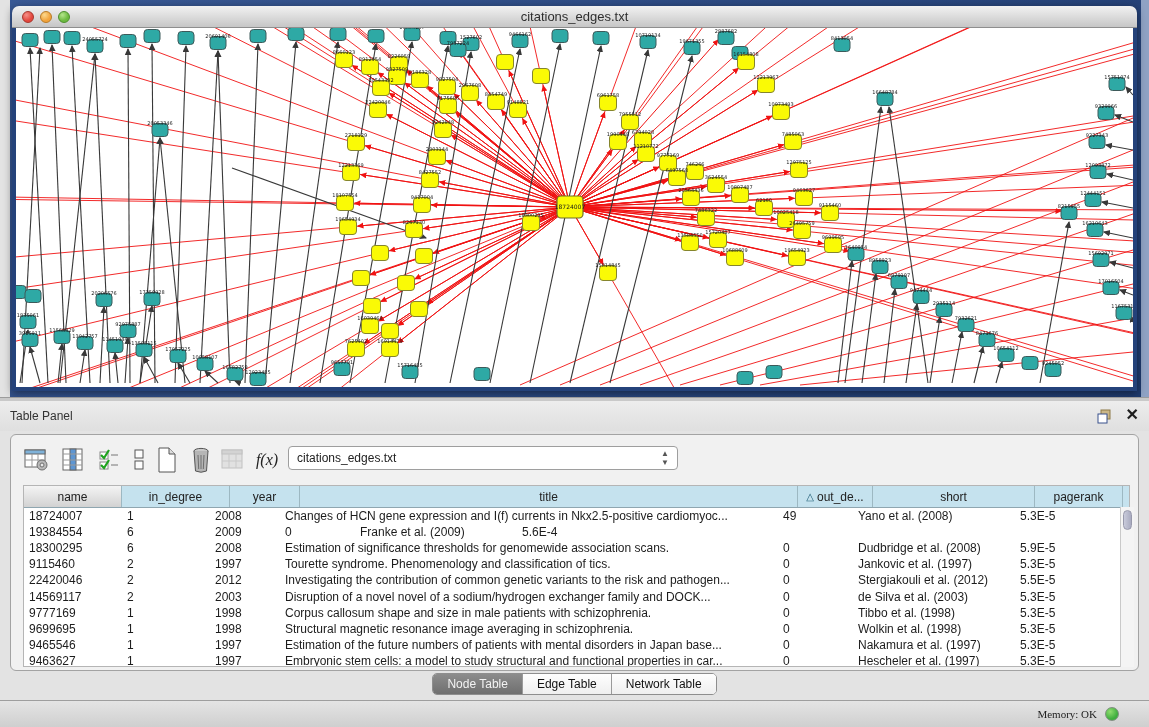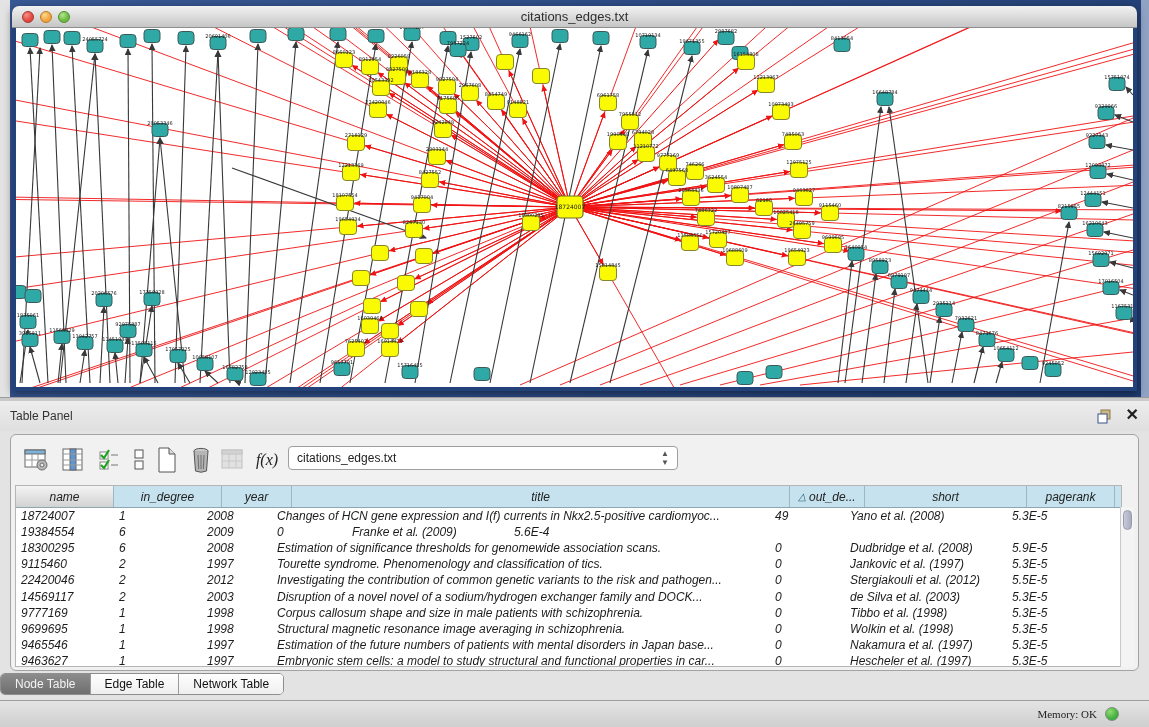--- a/index.html
+++ b/index.html
@@ -27,33 +27,33 @@
   .tp-close { position:absolute; right:10px; top:5px; font-size:16px; font-weight:bold; color:#1E1E1E; cursor:pointer; line-height:18px; }
 
   
   .tp-container { position:absolute; left:10px; top:434px; width:1129px; height:237px; background:#F1F1F1; border:1px solid #A3A3A3; border-radius:6px; }
   .tp-toolbar { position:absolute; left:0; top:0; width:100%; height:48px; }
   .tbi { position:absolute; top:12px; width:28px; height:26px; display:flex; align-items:center; justify-content:center; cursor:pointer; }
   .fx { font-family:"Liberation Serif",serif; font-style:italic; font-size:16px; color:#222; }
   .combo { position:absolute; left:277px; top:11px; width:390px; height:24px; background:#FFF; border:1px solid #9E9E9E; border-radius:4px; font-size:12px; color:#222; line-height:22px; padding-left:8px; cursor:pointer; }
   .combo-arrows { position:absolute; right:8px; top:2px; font-size:8px; color:#555; line-height:9px; text-align:center; }
 
-  .tbl { position:absolute; left:4px; top:50px; width:1107px; bottom:3px; background:#FFF; border:1px solid #B5B5B5; overflow:hidden;font-style:italic; }
+  .tbl { position:absolute; left:12px; top:50px; width:1107px; bottom:3px; background:#FFF; border:1px solid #B5B5B5; overflow:hidden; }
   .thead { display:flex; height:22px; background:#C5E2EE; border-bottom:1px solid #8FA6B0; }
   .th { flex:none; display:flex; align-items:center; justify-content:center; gap:3px; font-size:12px; color:#222; border-right:1px solid #9DB8C2; background:#C5E2EE; height:100%; overflow:hidden; white-space:nowrap; cursor:pointer; }
   .th-gray { background:linear-gradient(#F4F4F4,#D2D2D2); }
   .sort { font-size:10px; color:#1D5B73; }
   .tbody { position:absolute; left:0; top:22px; right:0; bottom:0; background:#FFF; }
   .tr { display:flex; height:16.1px; align-items:center; cursor:default; }
   .td { flex:none; font-size:12px; color:#1C1C1C; padding-left:5px; white-space:nowrap; overflow:hidden; height:16px; line-height:16px; }
   .vscroll { position:absolute; right:4px; top:72px; bottom:3px; width:14px; background:#F4F4F4; border-left:1px solid #C9C9C9; }
   .vthumb { position:absolute; left:2px; top:3px; width:9px; height:20px; border-radius:5px; background:linear-gradient(90deg,#C9CBDB,#A9ABC0); border:1px solid #9899AC; }
 
   
-  .tabs-row { position:absolute; left:0; top:673px; width:1149px; height:24px; display:flex; justify-content:flex-start; }
+  .tabs-row { position:absolute; left:0; top:673px; width:1149px; height:24px; display:flex; justify-content:center; }
   .tabs-group { display:flex; height:22px; border:1px solid #8E8E8E; border-radius:5px; overflow:hidden; background:#FDFDFD; }
   .tab { font-size:12px; color:#111; background:linear-gradient(#FEFEFE,#EFEFEF); border-right:1px solid #9A9A9A; padding:0 14px; line-height:21px; cursor:pointer; }
   .tab:last-child { border-right:none; }
   .tab-sel { background:linear-gradient(#8C8C8C,#6F6F6F); color:#F3F3F3; }
 
   
   .status-bar { position:absolute; left:0; top:700px; width:1149px; height:27px; background:linear-gradient(#E4E4E4,#CFCFCF); border-top:1px solid #9E9E9E;font-family:Liberation Serif, serif; }
   .mem-label { position:absolute; right:52px; top:7px; font-size:11px; color:#222; }
   .mem-dot { position:absolute; right:30px; top:6px; width:14px; height:14px; border-radius:50%; background:radial-gradient(circle at 35% 30%, #8FDD6E, #3FAE3F 65%); border:1px solid #7F8F7F; }
 </style>

